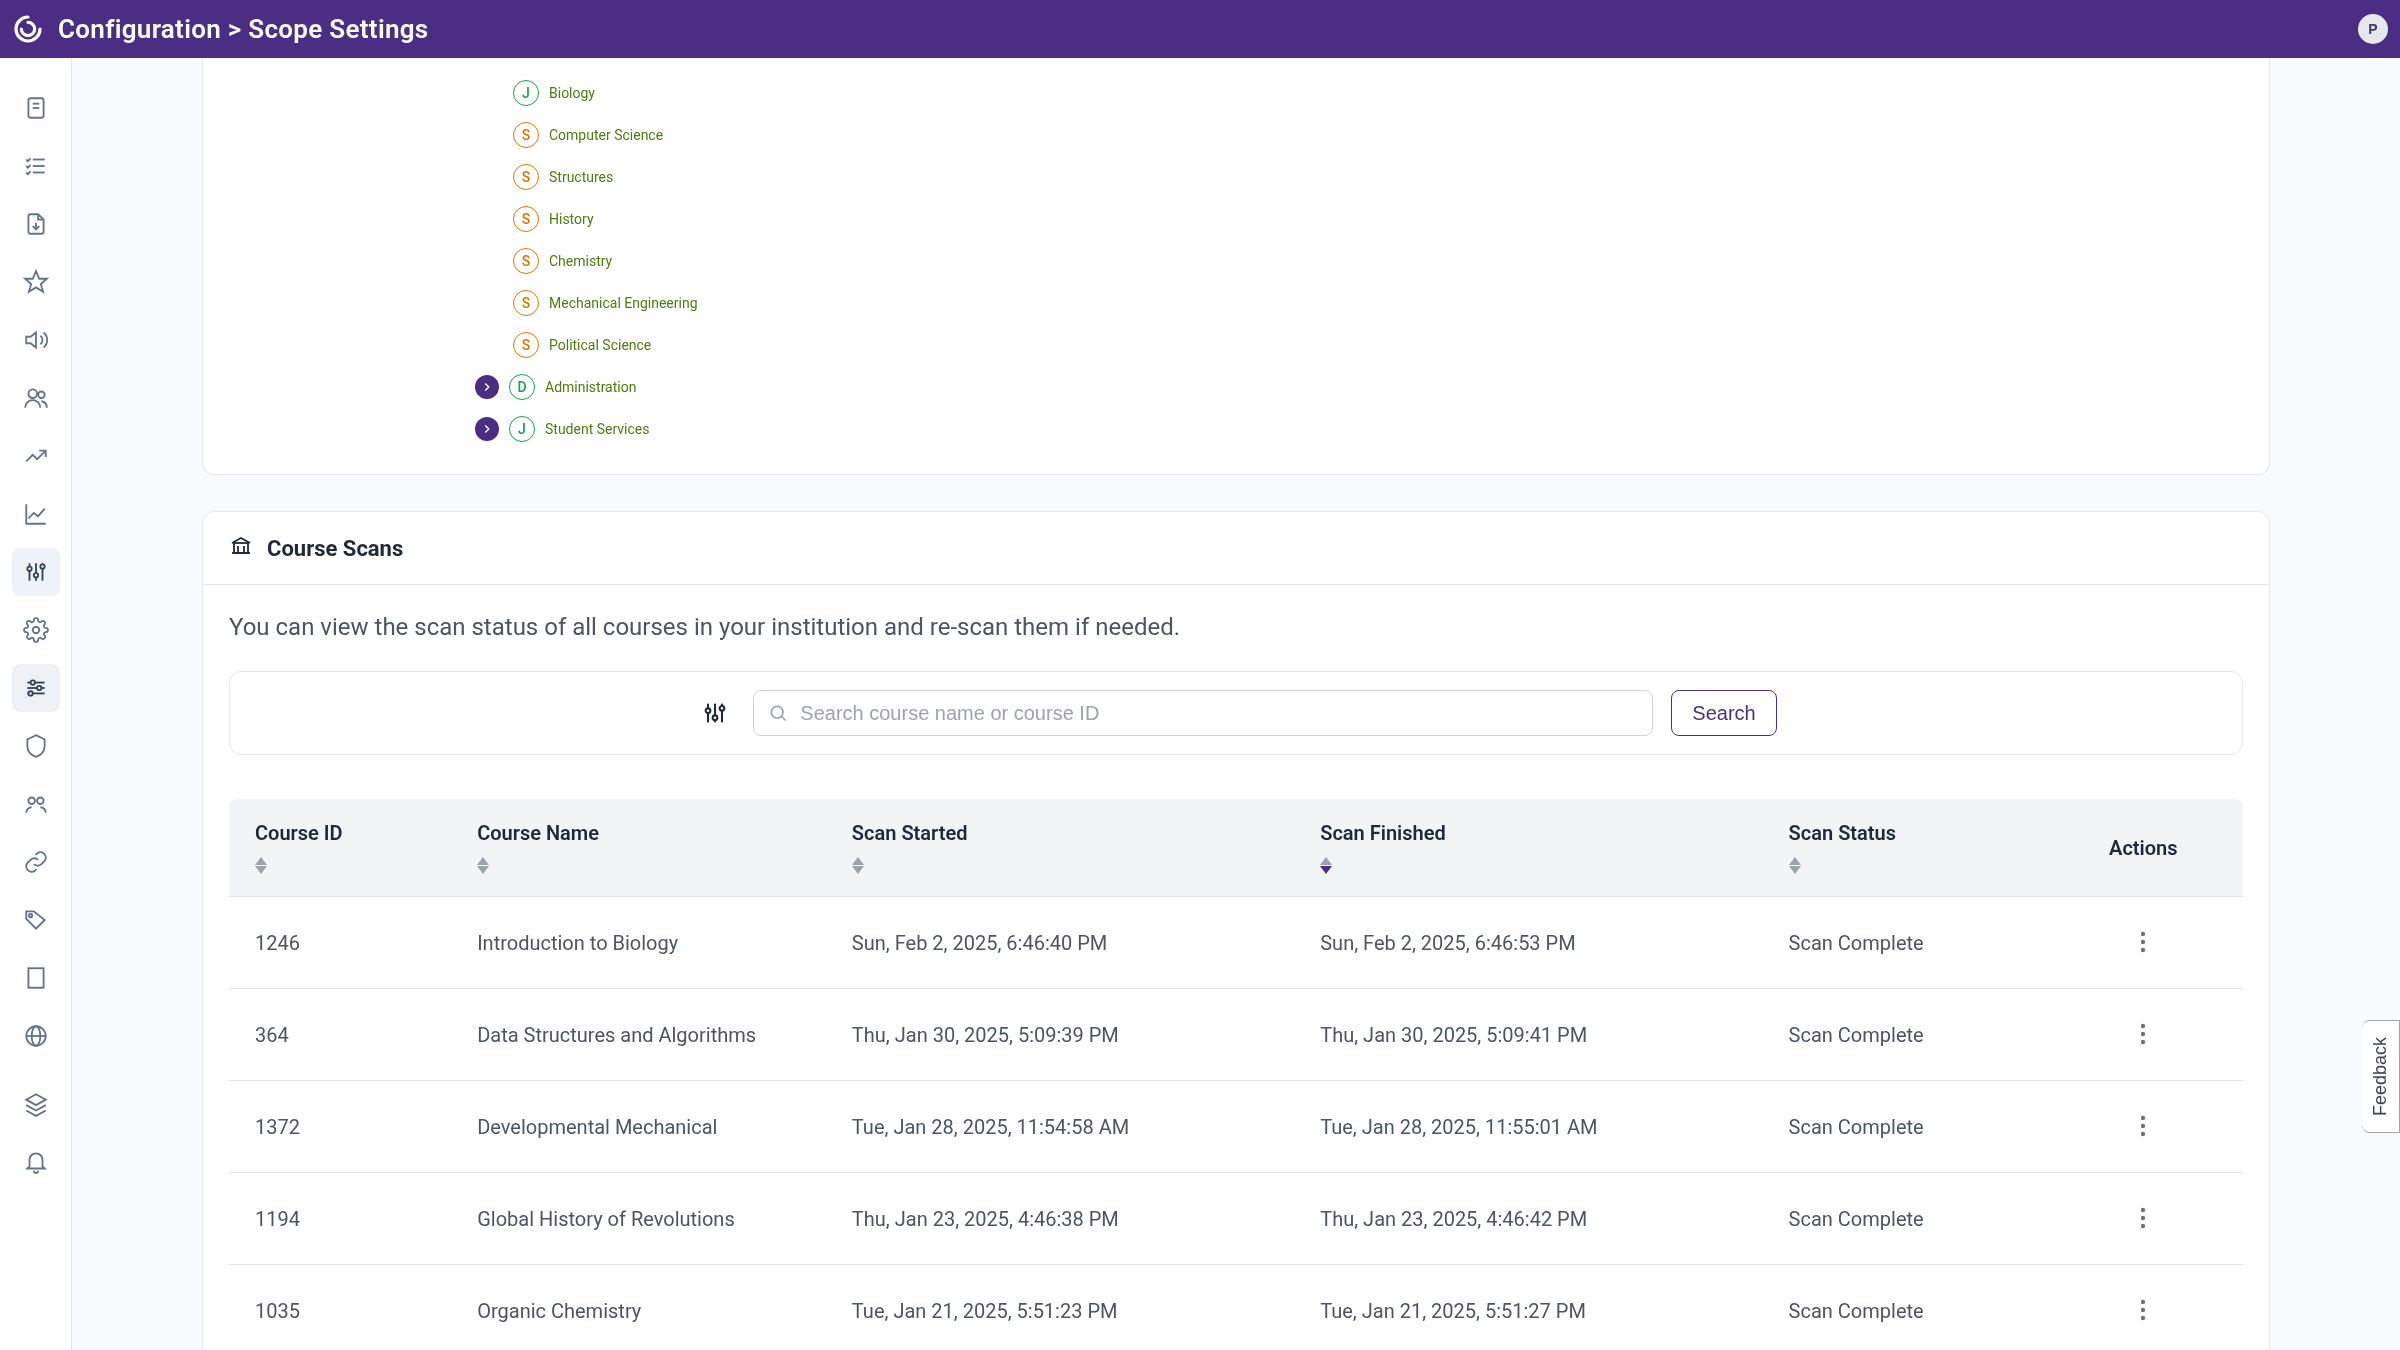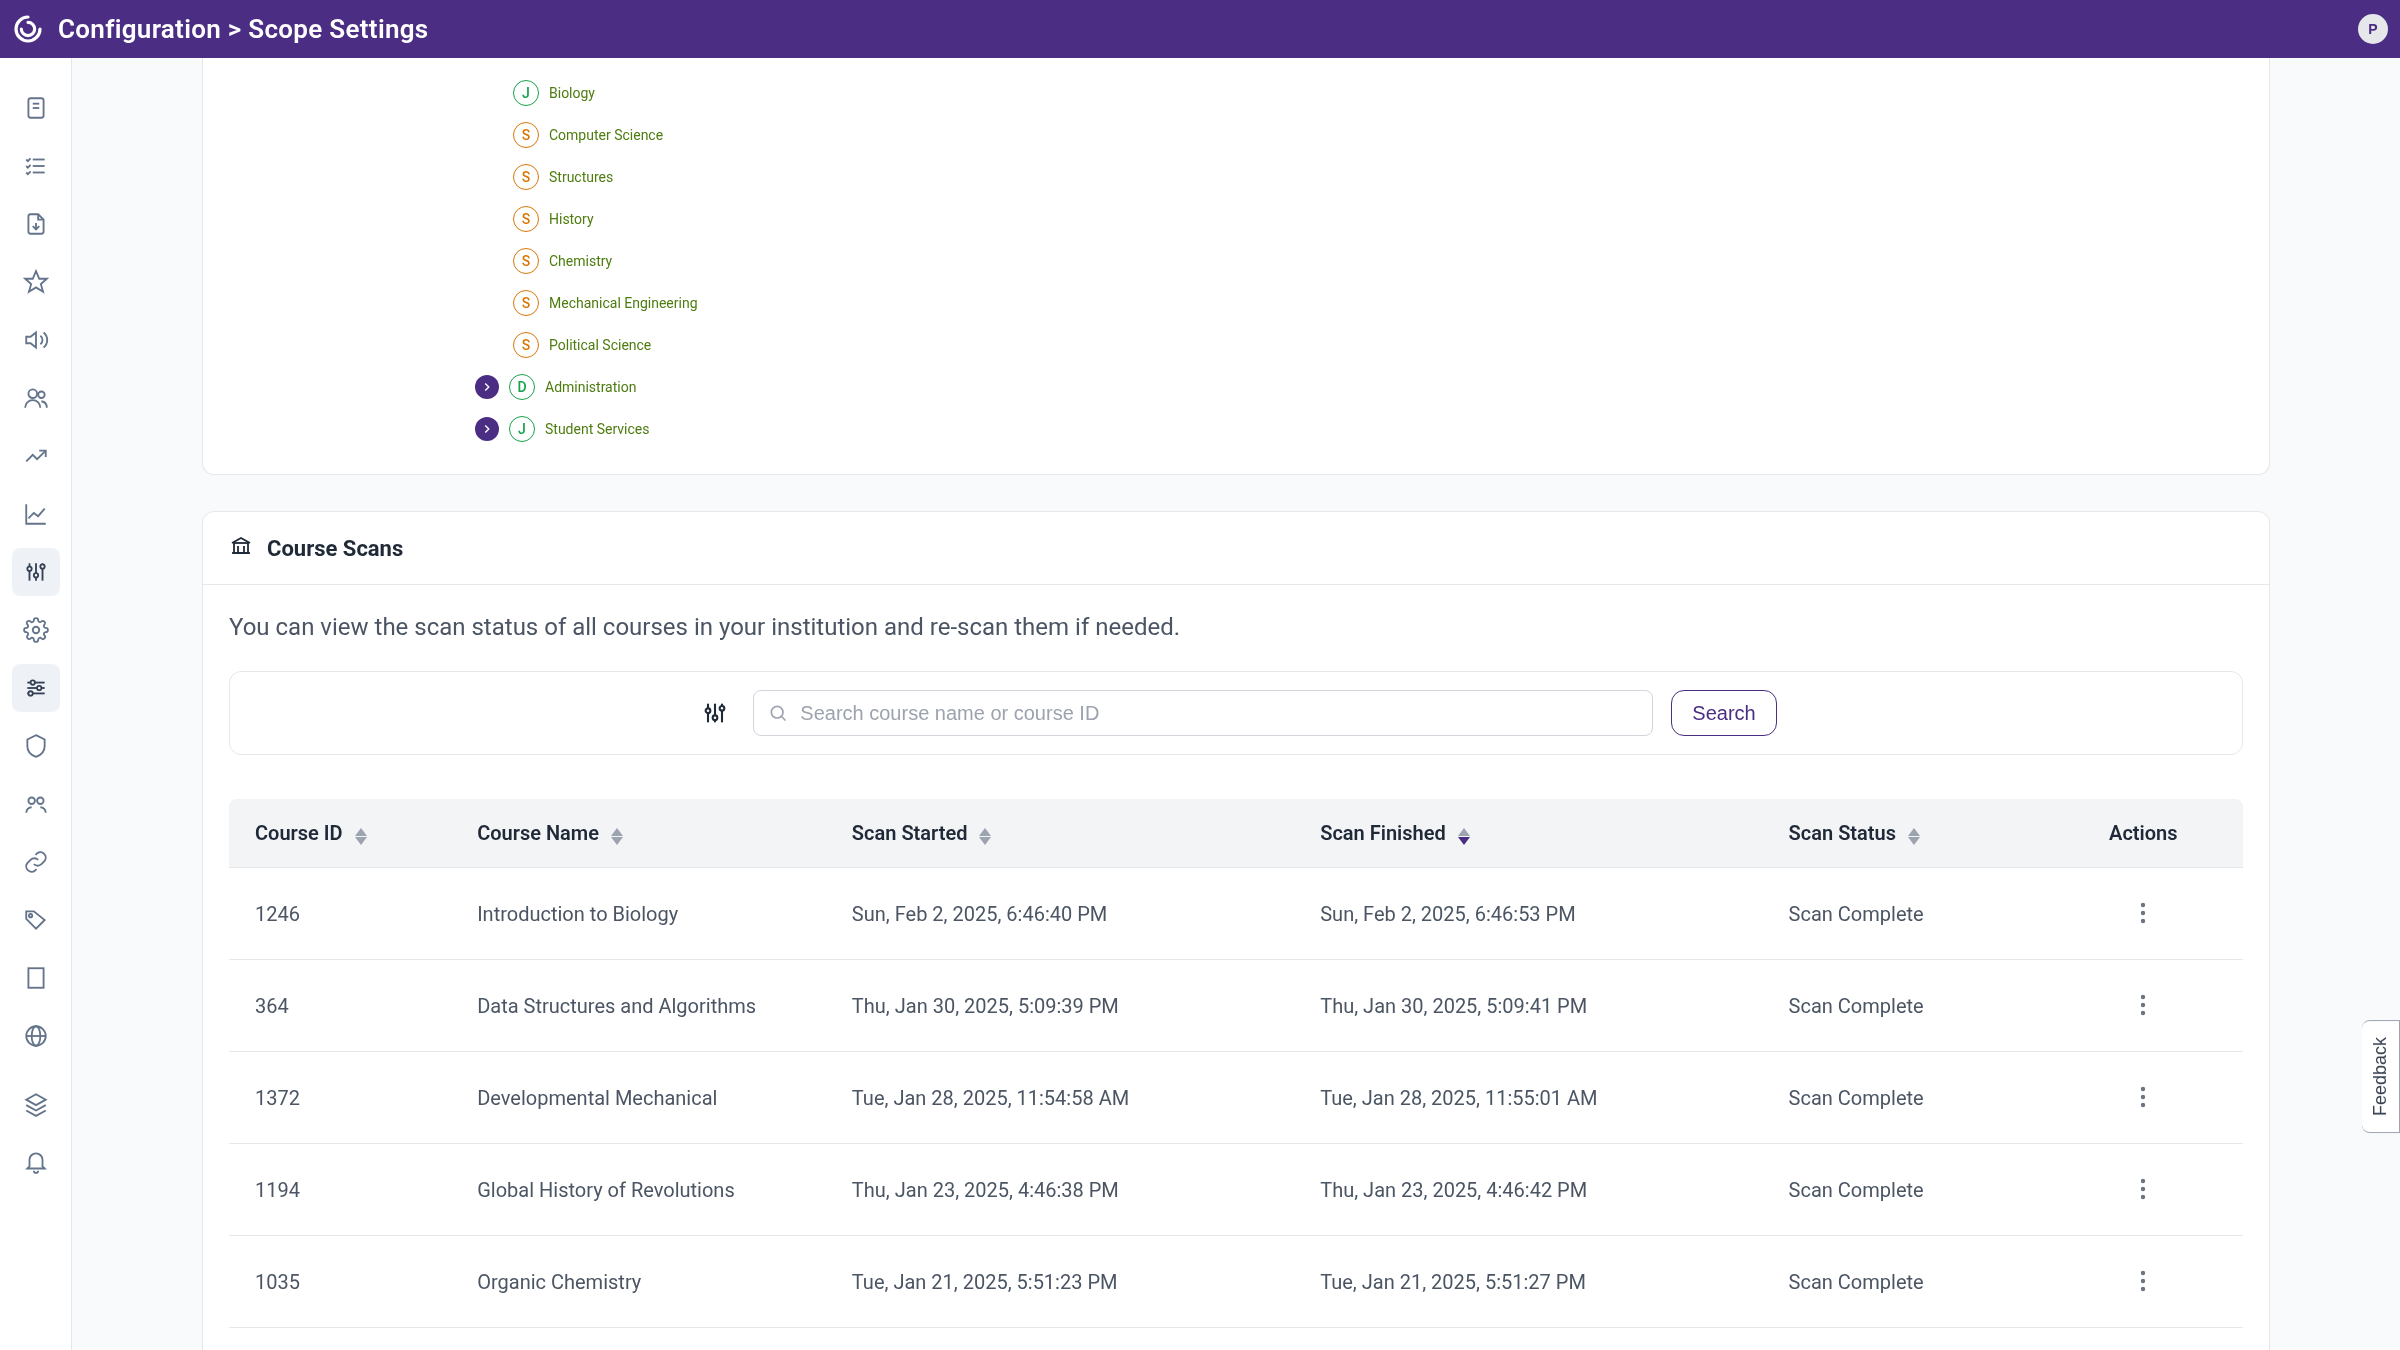--- a/index.html
+++ b/index.html
@@ -112,33 +112,33 @@
     border:1px solid #d1d5db; border-radius:8px;
     display:flex; align-items:center; padding-left:46px;
     background:#fff;
   }
   .search-input-wrap svg{position:absolute; left:14px; top:12px; width:20px; height:20px; stroke:#9ca3af; fill:none; stroke-width:2;}
   .search-input {
     border:none; outline:none; font-size:20px; color:#374151; width:100%; background:transparent;
   }
   .search-input::placeholder{ color:#9ca3af; }
   .search-btn {
-    height:46px; padding: 0 20px; border:1.5px solid #4b2e83; border-radius:13px;
+    height:46px; padding: 0 20px; border:1.5px solid #4b2e83; border-radius:8px;
     background:#fff; color:#4b2e83; font-size:20px; font-weight:500; cursor:pointer;
   }
 
   
   .tbl { width: calc(100% - 52px); margin: 0 26px; border-collapse: collapse; }
   .tbl thead th {
     text-align:left; font-size:20px; font-weight:600; color:#1f2937;
     padding: 22px 14px; background:#f3f4f6; border-bottom:1px solid #e5e7eb;
   }
   .tbl thead th:first-child{ border-top-left-radius:8px; padding-left:26px;}
   .tbl thead th:last-child{ border-top-right-radius:8px; text-align:center; padding-right:26px;}
-  .th-inner{ display:inline-flex; align-items:flex-end; gap:12px; cursor:pointer;}
+  .th-inner{ display:inline-flex; align-items:flex-start; gap:12px; cursor:pointer;flex-direction:column;}
   .sort-icon{ display:inline-flex; flex-direction:column; gap:1px; color:#9ca3af;}
   .sort-icon.active-down .down{ color:#4b2e83;}
   .sort-icon svg{width:12px;height:8px;fill:currentColor;}
   .tbl tbody td {
     padding: 30px 14px; font-size:20px; color:#4b5563;
     border-bottom:1px solid #e5e7eb;
   }
   .tbl tbody td:first-child{ padding-left:26px;}
   .tbl tbody td.actions-cell{ text-align:center; padding-right:26px;}
   .row-actions-btn{

